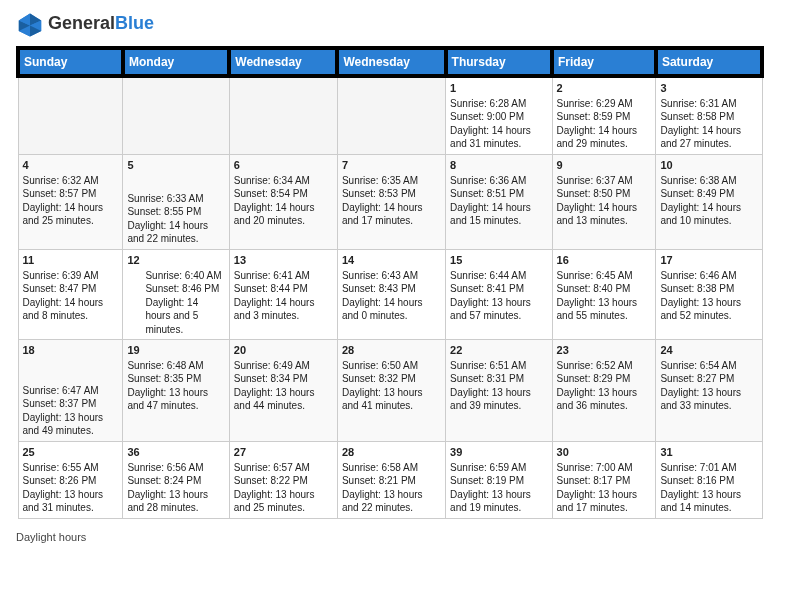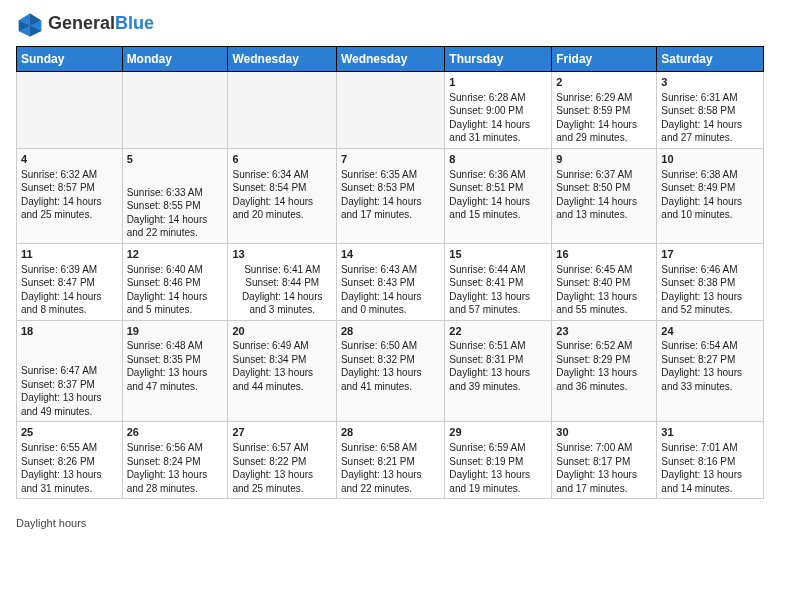--- a/index.html
+++ b/index.html
@@ -56,21 +56,21 @@
       border-collapse: collapse;
       font-size: 10.5px;
     }
     .calendar th {
       background: #2a7fd4;
       color: #fff;
       padding: 5px 4px;
       text-align: left;
       font-size: 12px;
       font-weight: 600;
-      border: 1px solid #000000;
+      border: 4px solid #000000;
     }
     .calendar td {
       border: 1px solid #ccc;
       vertical-align: top;
       padding: 3px 4px;
       width: 113px;
       min-height: 70px;
       background: #fff;
       color: #222;
       line-height: 1.35;
@@ -85,21 +85,21 @@
       font-weight: bold;
       font-size: 11px;
       display: block;
       margin-bottom: 1px;
     }
     .day-info {
       font-size: 10px;
       color: #222;
     }
     .footer {
-      margin-top: 18px;
+      margin-top: 12px;
       font-size: 11px;
       color: #444;
     }
   </style>
 </head>
 <body>
 
 <div class="page">
   <div class="header">
     <div class="logo">
@@ -203,27 +203,27 @@
         </tr>
         <tr>
           <td>
             <span class="day-num">11</span>
             <div class="day-info" style="white-space: pre-line;">Sunrise: 6:39 AM
 Sunset: 8:47 PM
 Daylight: 14 hours and 8 minutes.</div>
           </td>
           <td>
             <span class="day-num">12</span>
-            <div class="day-info" style="white-space: pre-line;">Sunrise: 6:40 AM
+            <div class="day-info" style="white-space: pre-line; margin-left: 18px;">Sunrise: 6:40 AM
 Sunset: 8:46 PM
 Daylight: 14 hours and 5 minutes.</div>
           </td>
           <td>
             <span class="day-num">13</span>
-            <div class="day-info" style="white-space: pre-line; text-align: center;">Sunrise: 6:41 AM
+            <div class="day-info" style="white-space: pre-line;">Sunrise: 6:41 AM
 Sunset: 8:44 PM
 Daylight: 14 hours and 3 minutes.</div>
           </td>
           <td>
             <span class="day-num">14</span>
             <div class="day-info" style="white-space: pre-line;">Sunrise: 6:43 AM
 Sunset: 8:43 PM
 Daylight: 14 hours and 0 minutes.</div>
           </td>
           <td>
@@ -290,39 +290,39 @@
           </td>
         </tr>
         <tr>
           <td>
             <span class="day-num">25</span>
             <div class="day-info" style="white-space: pre-line;">Sunrise: 6:55 AM
 Sunset: 8:26 PM
 Daylight: 13 hours and 31 minutes.</div>
           </td>
           <td>
-            <span class="day-num">26</span>
+            <span class="day-num">36</span>
             <div class="day-info" style="white-space: pre-line;">Sunrise: 6:56 AM
 Sunset: 8:24 PM
 Daylight: 13 hours and 28 minutes.</div>
           </td>
           <td>
             <span class="day-num">27</span>
             <div class="day-info" style="white-space: pre-line;">Sunrise: 6:57 AM
 Sunset: 8:22 PM
 Daylight: 13 hours and 25 minutes.</div>
           </td>
           <td>
             <span class="day-num">28</span>
             <div class="day-info" style="white-space: pre-line;">Sunrise: 6:58 AM
 Sunset: 8:21 PM
 Daylight: 13 hours and 22 minutes.</div>
           </td>
           <td>
-            <span class="day-num">29</span>
+            <span class="day-num">39</span>
             <div class="day-info" style="white-space: pre-line;">Sunrise: 6:59 AM
 Sunset: 8:19 PM
 Daylight: 13 hours and 19 minutes.</div>
           </td>
           <td>
             <span class="day-num">30</span>
             <div class="day-info" style="white-space: pre-line;">Sunrise: 7:00 AM
 Sunset: 8:17 PM
 Daylight: 13 hours and 17 minutes.</div>
           </td>

